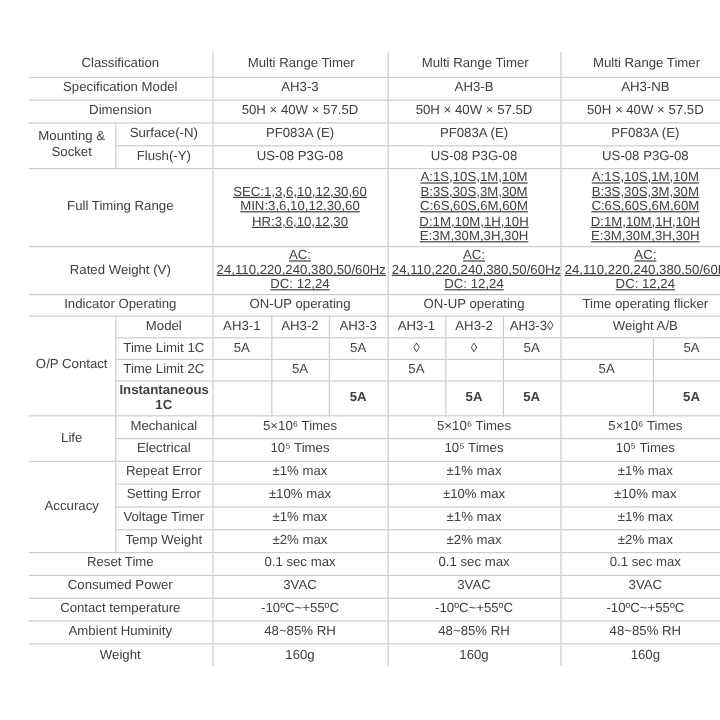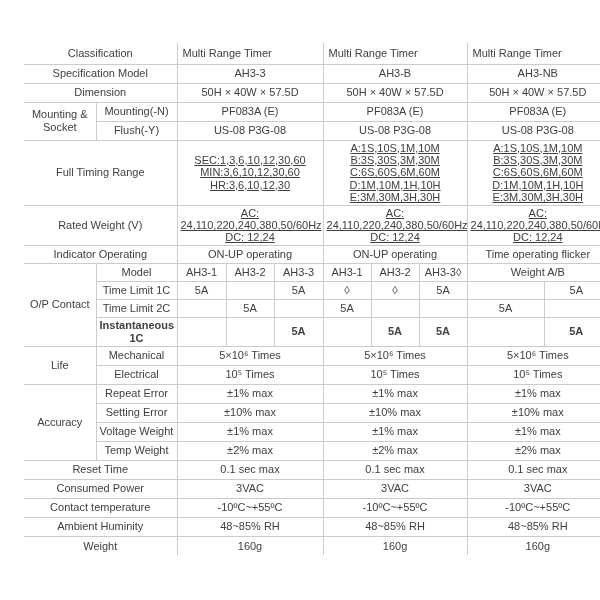--- a/index.html
+++ b/index.html
@@ -25,21 +25,21 @@
     padding: 1px 3px;
     overflow: hidden;
     line-height: 13px;
   }
   tr       { height: 19px; }
   tr.h21   { height: 21px; }
   tr.h18   { height: 18px; }
   tr.h60   { height: 60px; }
   tr.h39   { height: 39px; }
   tr.h26   { height: 26px; font-weight: bold; }
-  td.lv    { text-align: left; padding-left: 5px; }  
+  td.lv    { text-align: center; padding-left: 5px; }  
   td.ml    { white-space: pre-line; line-height: 12.4px; text-decoration: underline; } 
 </style>
 </head>
 <body>
 
 <table class="spec">
   <colgroup>
     <col style="width:72px">
       <col style="width:81px">
     <col style="width:49px">
@@ -69,21 +69,21 @@
 
   <tr>
     <td colspan="2">Dimension</td>
     <td colspan="3">50H × 40W × 57.5D</td>
     <td colspan="3">50H × 40W × 57.5D</td>
     <td colspan="2">50H × 40W × 57.5D</td>
   </tr>
 
   <tr>
     <td rowspan="2">Mounting &amp; Socket</td>
-    <td>Mounting(-N)</td>
+    <td>Surface(-N)</td>
     <td colspan="3">PF083A (E)</td>
     <td colspan="3">PF083A (E)</td>
     <td colspan="2">PF083A (E)</td>
   </tr>
   <tr>
     <td>Flush(-Y)</td>
     <td colspan="3">US-08 P3G-08</td>
     <td colspan="3">US-08 P3G-08</td>
     <td colspan="2">US-08 P3G-08</td>
   </tr>
@@ -191,21 +191,21 @@
     <td colspan="3">±1% max</td>
     <td colspan="2">±1% max</td>
   </tr>
   <tr>
     <td>Setting Error</td>
     <td colspan="3">±10% max</td>
     <td colspan="3">±10% max</td>
     <td colspan="2">±10% max</td>
   </tr>
   <tr>
-    <td>Voltage Weight</td>
+    <td>Voltage Timer</td>
     <td colspan="3">±1% max</td>
     <td colspan="3">±1% max</td>
     <td colspan="2">±1% max</td>
   </tr>
   <tr>
     <td>Temp Weight</td>
     <td colspan="3">±2% max</td>
     <td colspan="3">±2% max</td>
     <td colspan="2">±2% max</td>
   </tr>

